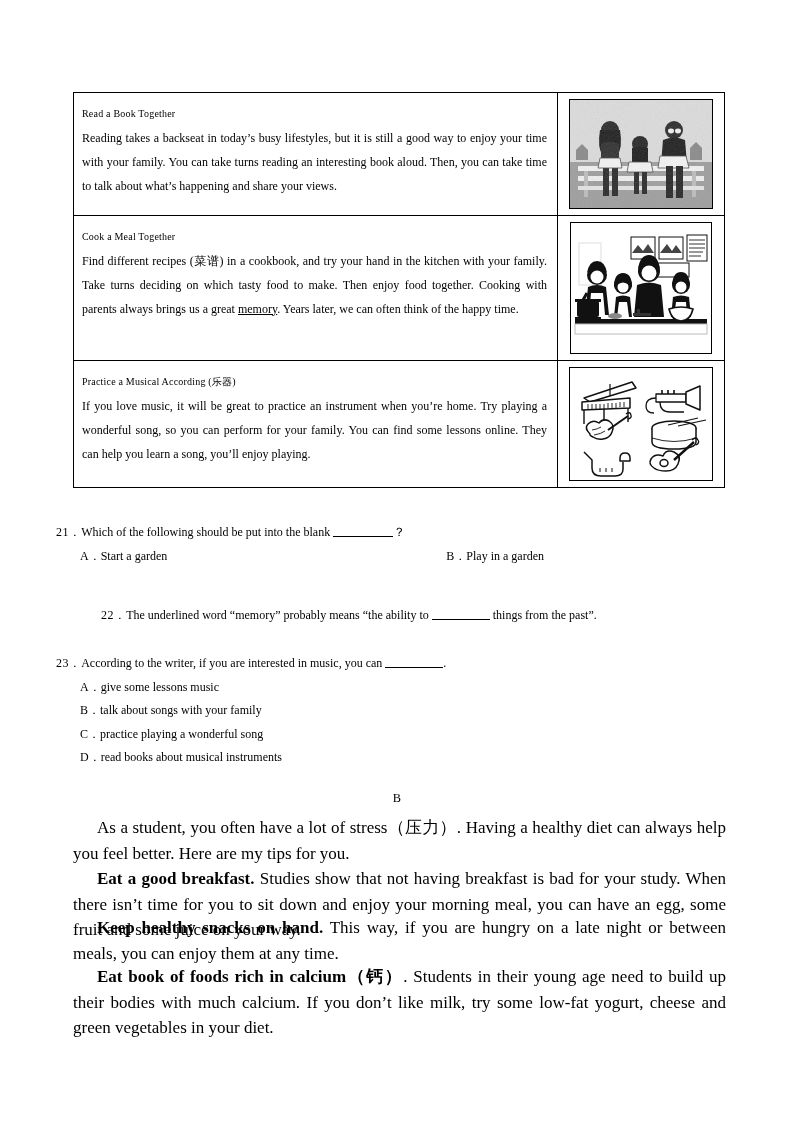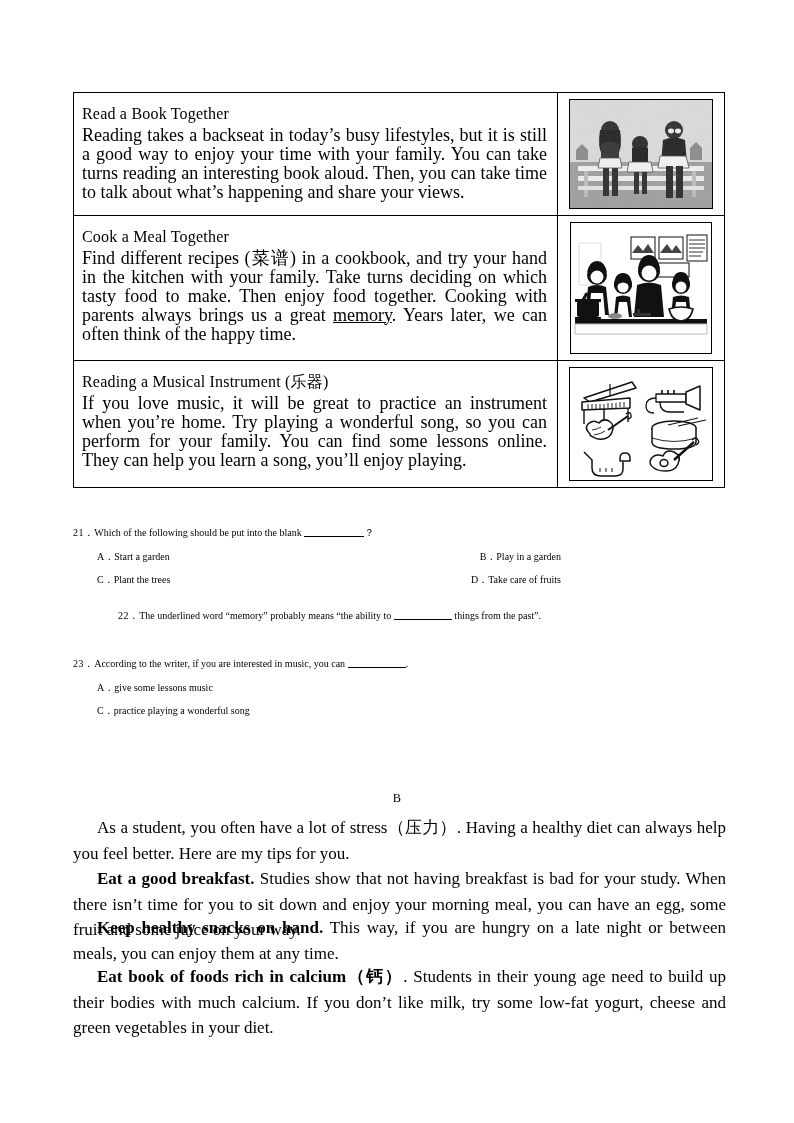--- a/index.html
+++ b/index.html
@@ -38,49 +38,49 @@
   }
   .col-text { width: 483px; }
   .col-pic  { width: 166px; }
 
   .cell-text {
     padding: 9px 10px 10px 8px;
     font-size: 12.4px;
     line-height: 23.5px;
   }
   .cell-title {
-    font-size: 16px;
+    font-size: 10px;
     line-height: 23.5px;
     letter-spacing: .2px;
   }
   .cell-body {
-    font-size: 18px;
-    line-height: 19px;
+    font-size: 12px;
+    line-height: 24px;
     text-align: justify;
     text-justify: inter-word;
   }
   .cell-body u { text-decoration: underline; }
 
   .cell-pic {
     text-align: center;
   }
   .pic-frame {
     position: relative;
     margin: 6px auto;
     border: 1px solid #000;
     background: #ffffff;
     overflow: hidden;
   }
 
   
   .qblock {
     position: absolute;
-    left: 73px;
+    left: 56px;
     width: 655px;
-    font-size: 10px;
+    font-size: 12px;
     line-height: 23.6px;
   }
   .q-stem { white-space: nowrap; }
   .q-num { letter-spacing: .4px; }
   .blank {
     display: inline-block;
     border-bottom: 1px solid #000;
     height: 12px;
     vertical-align: -1px;
   }
@@ -249,21 +249,21 @@
               <rect x="62" y="90" width="18" height="3" fill="#333"></rect>
               <rect x="66" y="86" width="3" height="4" fill="#333"></rect>
             </svg>
           </div>
         </td>
       </tr>
 
       <tr>
         <td class="col-text">
           <div class="cell-text">
-            <div class="cell-title">Reading a Musical Instrument (乐器)</div>
+            <div class="cell-title">Practice a Musical According (乐器)</div>
             <div class="cell-body">If you love music, it will be great to practice an instrument when you’re home. Try playing a wonderful song, so you can perform for your family. You can find some lessons online. They can help you learn a song, you’ll enjoy playing.</div>
           </div>
         </td>
         <td class="col-pic cell-pic">
           <div class="pic-frame" style="width:142px;height:112px;">
             <svg viewBox="0 0 142 112" width="142" height="112" aria-hidden="true">
               <rect x="0" y="0" width="142" height="112" fill="#ffffff"></rect>
               <g fill="none" stroke="#111" stroke-width="1.5" stroke-linejoin="round">
 
                 <path d="M14 30 L62 14 L66 20 L20 34 Z" fill="#fff"></path>
@@ -304,31 +304,32 @@
           </div>
         </td>
       </tr>
 
     </tbody>
   </table>
 
   <div class="qblock" style="top:521px;">
     <div class="q-stem"><span class="q-num">21．</span><span>Which of the following should be put into the blank </span><span class="blank" style="width:60px;"></span><span>？</span></div>
     <div class="opt-row"><span class="opt-2col opt-a"><span>A．</span><span>Start a garden</span></span><span class="opt-2col opt-b"><span>B．</span><span>Play in a garden</span></span></div>
-    <div class="opt-row"><span class="opt-2col opt-a"><span>C．</span><span>Plant the trees</span></span><span class="opt-2col opt-b"><span>D．</span><span>Take care of fruits</span></span></div>
   </div>
 
   <div class="qblock" style="top:604px;margin-left:45px;">
     <div class="q-stem"><span class="q-num">22．</span><span>The underlined word “memory” probably means “the ability to </span><span class="blank" style="width:58px;"></span><span> things from the past”.</span></div>
   </div>
 
   <div class="qblock" style="top:652px;">
     <div class="q-stem"><span class="q-num">23．</span><span>According to the writer, if you are interested in music, you can </span><span class="blank" style="width:58px;"></span><span>.</span></div>
     <div class="opt-row"><span>A．</span><span>give some lessons music</span></div>
+    <div class="opt-row"><span>B．</span><span>talk about songs with your family</span></div>
     <div class="opt-row"><span>C．</span><span>practice playing a wonderful song</span></div>
+    <div class="opt-row"><span>D．</span><span>read books about musical instruments</span></div>
   </div>
 
   <div class="sec-label" style="top:791px;">B</div>
 
   <div class="para" style="top:815px;"><span class="ind"></span><span>As a student, you often have a lot of stress（压力）. Having a healthy diet can always help you feel better. Here are my tips for you.</span></div>
 
   <div class="para" style="top:866px;"><span class="ind"></span><b>Eat a good breakfast.</b><span> Studies show that not having breakfast is bad for your study. When there isn’t time for you to sit down and enjoy your morning meal, you can have an egg, some fruit and some juice on your way.</span></div>
 
   <div class="para" style="top:915px;"><span class="ind"></span><b>Keep healthy snacks on hand.</b><span> This way, if you are hungry on a late night or between meals, you can enjoy them at any time.</span></div>
 

